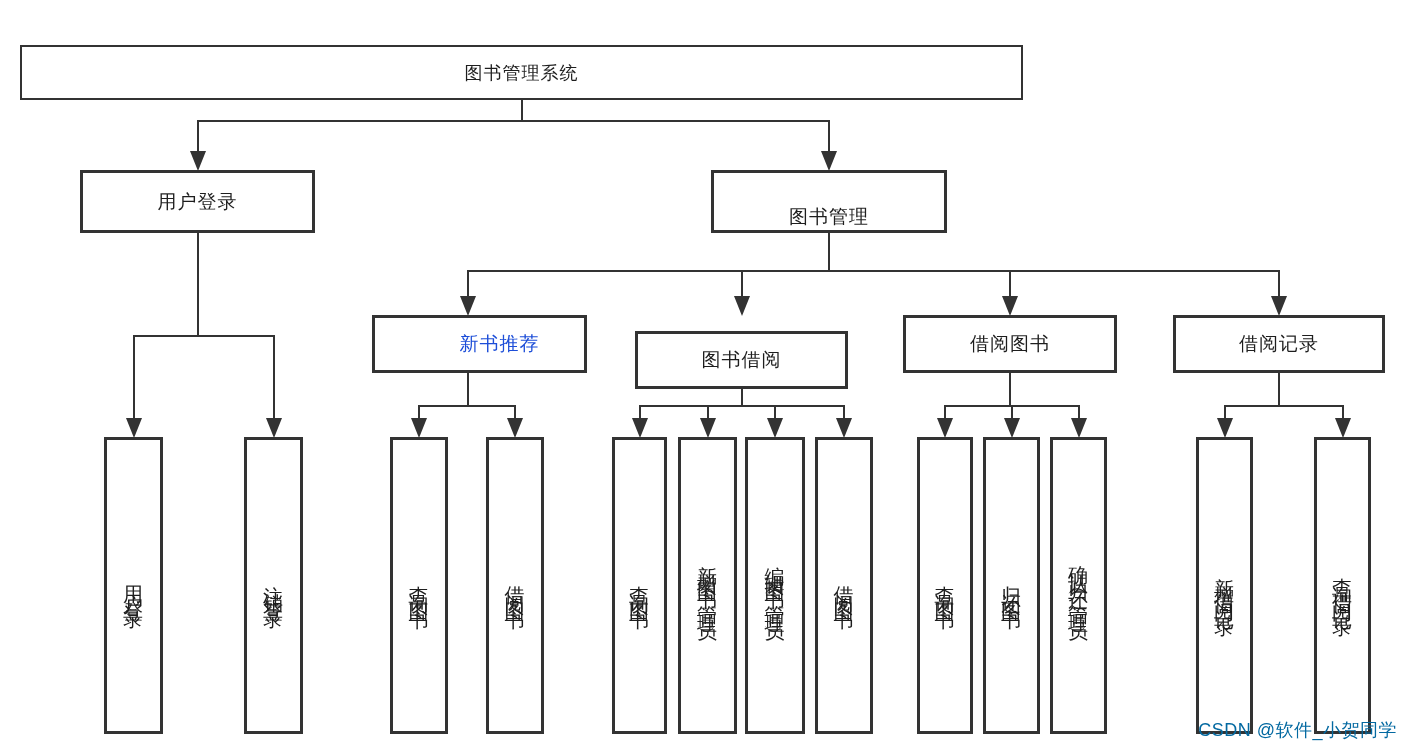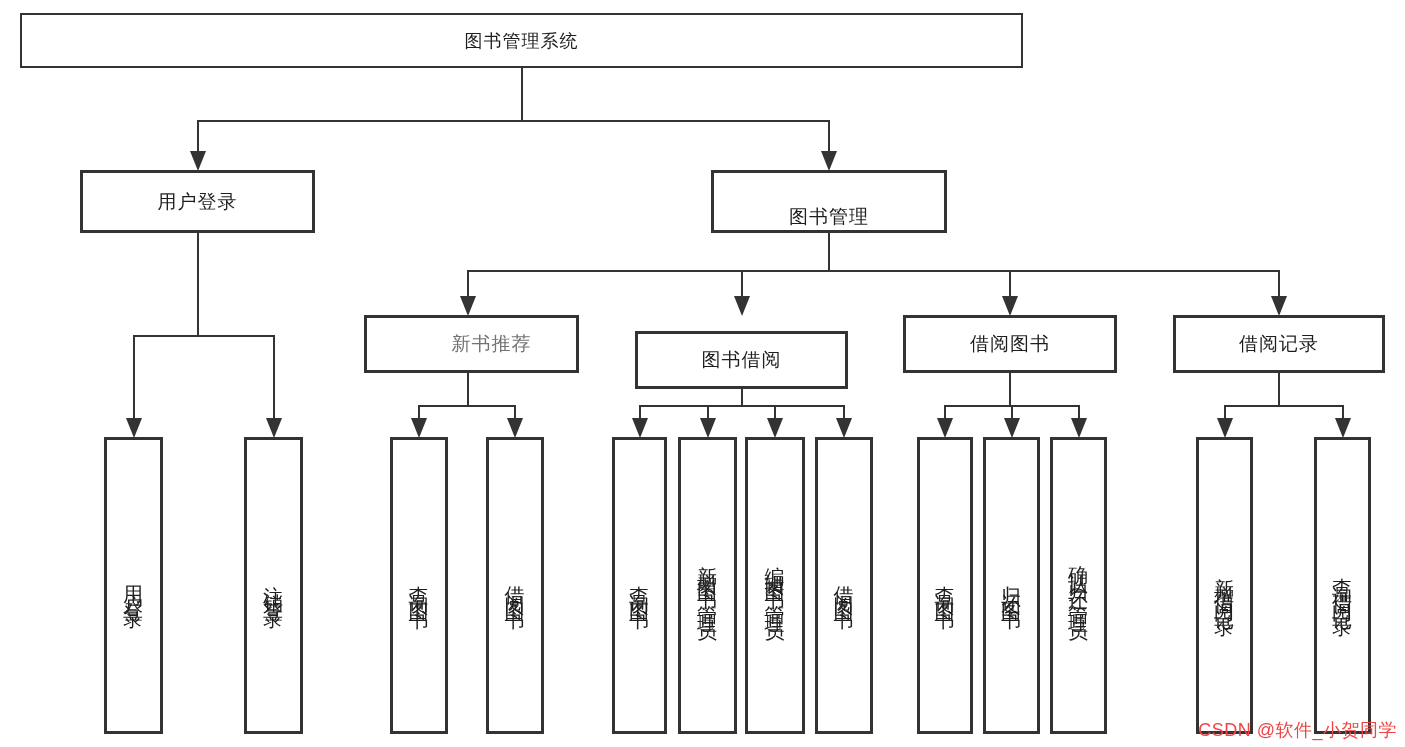--- a/index.html
+++ b/index.html
@@ -16,21 +16,21 @@
     position: absolute;
     box-sizing: border-box;
     background: #ffffff;
     border: 3px solid #1d4ed8;
     display: flex;
     align-items: center;
     justify-content: center;
     color: #1e1e1e;
     z-index: 2;
   }
-  .node.root { border-width: 2px; }
+  .node.root { border-width: 2px; margin-top: 32px; }
   .node.horizontal .label {
     font-size: 19px;
     letter-spacing: 1px;
     white-space: nowrap;
   }
   .node.root .label { font-size: 18px; }
   .node.vertical .label {
     writing-mode: vertical-rl;
     text-orientation: mixed;
     font-size: 20px;
@@ -58,31 +58,31 @@
     color: #b6babd;
     letter-spacing: 0.5px;
     z-index: 5;
     white-space: nowrap;
   }
 </style>
 </head>
 <body>
 
 <div class="canvas" style="background: rgb(255, 255, 255);">
-  <div class="watermark" style="color: #ef4444;">CSDN @软件_小贺同学</div>
+  <div class="watermark" style="color: #0369a1;">CSDN @软件_小贺同学</div>
 <div class="node horizontal root" style="left: 20px; top: 13px; width: 1003px; height: 55px; border-color: rgb(51, 51, 51); color: rgb(30, 30, 30);">
       <span class="label">图书管理系统</span>
     </div>
     <div class="node horizontal" style="left: 80px; top: 170px; width: 235px; height: 63px; border-color: rgb(51, 51, 51); color: rgb(30, 30, 30);">
       <span class="label">用户登录</span>
     </div>
     <div class="node horizontal" style="left: 711px; top: 170px; width: 236px; height: 63px; border-color: rgb(51, 51, 51); color: rgb(30, 30, 30); align-items: flex-end;">
       <span class="label">图书管理</span>
     </div>
-    <div class="node horizontal" style="left: 364px; top: 315px; width: 215px; height: 58px; border-color: rgb(51, 51, 51); color: #737373; padding-left: 40px;">
+    <div class="node horizontal" style="left: 372px; top: 315px; width: 215px; height: 58px; border-color: rgb(51, 51, 51); color: #1d4ed8; padding-left: 40px;">
       <span class="label">新书推荐</span>
     </div>
     <div class="node horizontal" style="left: 635px; top: 331px; width: 213px; height: 58px; border-color: rgb(51, 51, 51); color: rgb(30, 30, 30);">
       <span class="label">图书借阅</span>
     </div>
     <div class="node horizontal" style="left: 903px; top: 315px; width: 214px; height: 58px; border-color: rgb(51, 51, 51); color: rgb(30, 30, 30);">
       <span class="label">借阅图书</span>
     </div>
     <div class="node horizontal" style="left: 1173px; top: 315px; width: 212px; height: 58px; border-color: rgb(51, 51, 51); color: rgb(30, 30, 30);">
       <span class="label">借阅记录</span>

